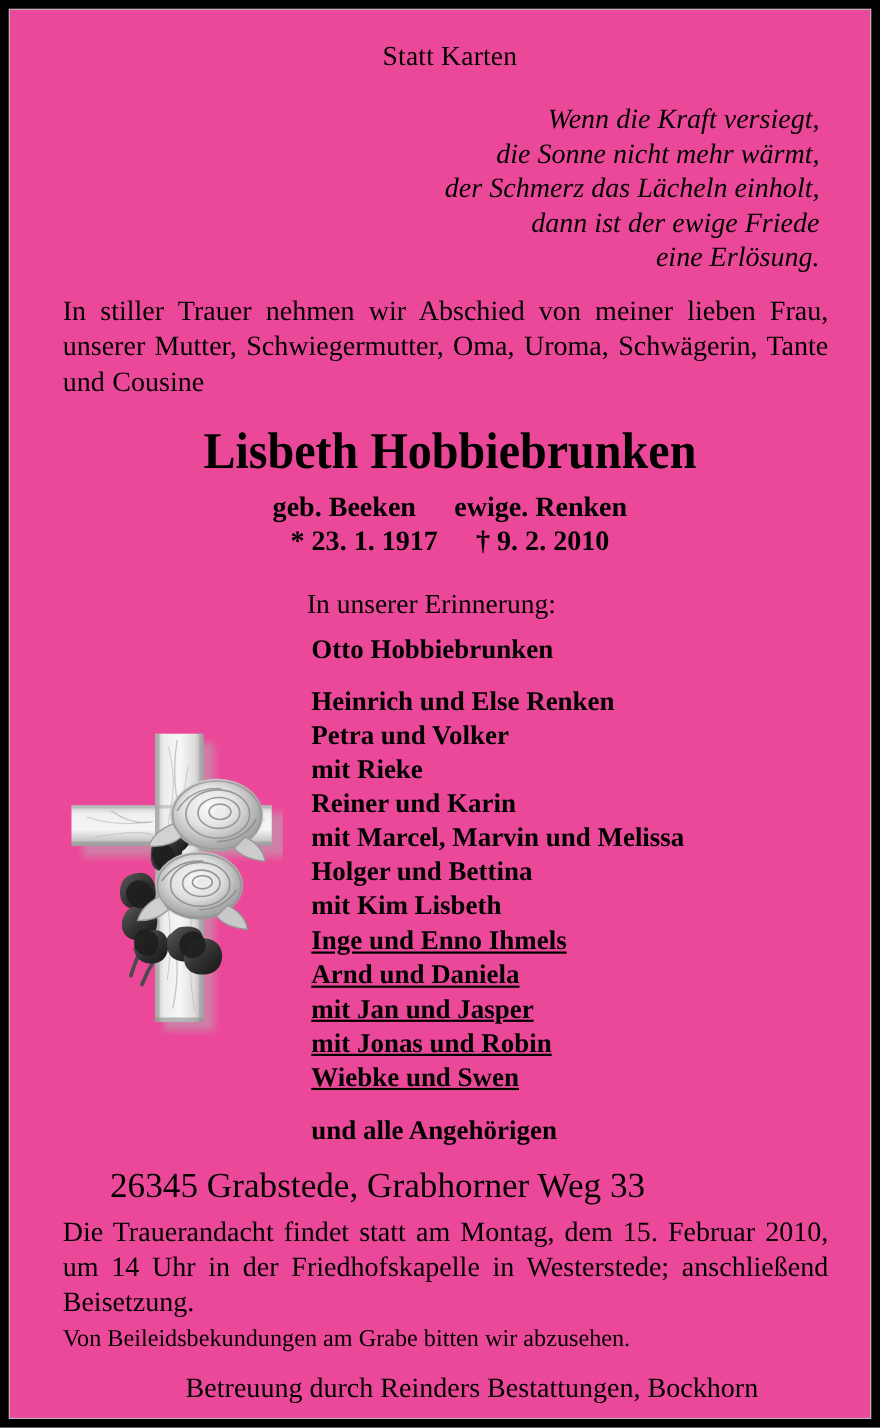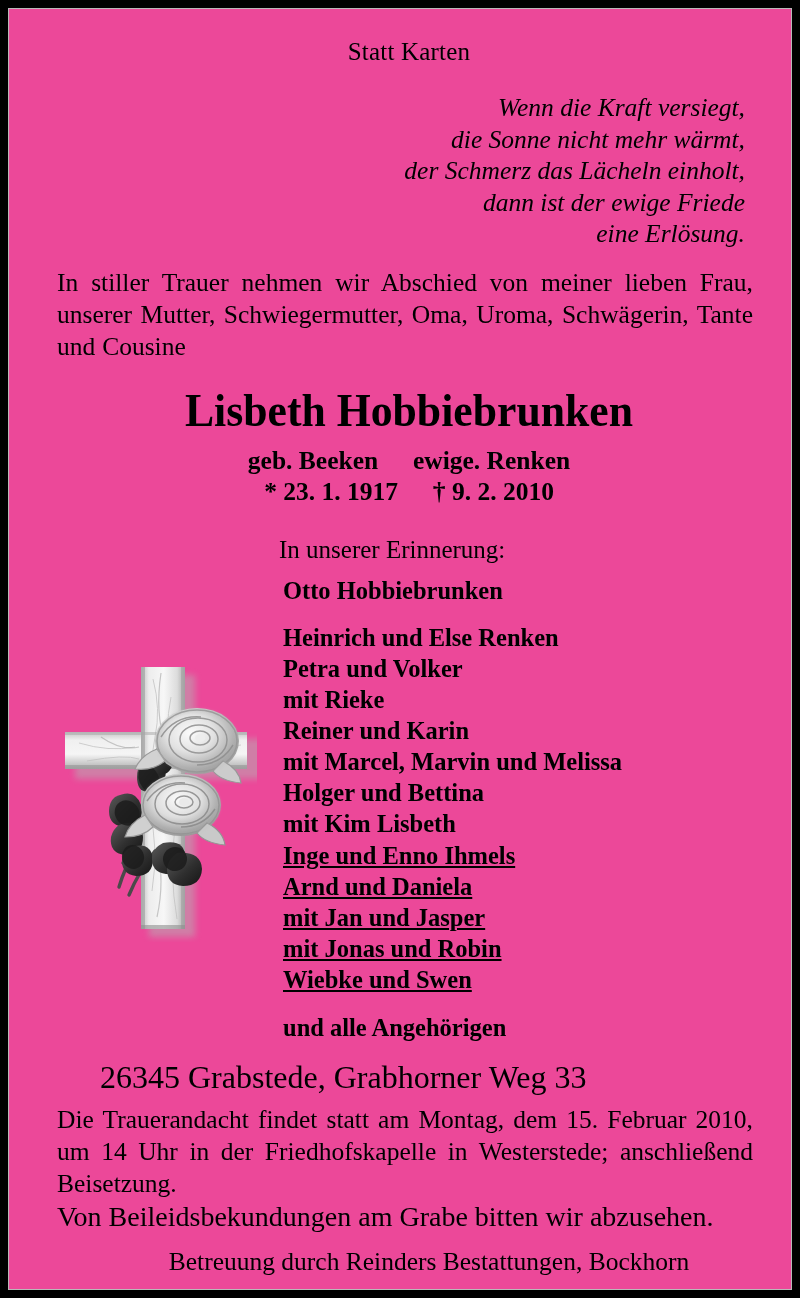--- a/index.html
+++ b/index.html
@@ -151,21 +151,21 @@
     width: 696px;
     text-align: justify;
     text-align-last: left;
     font-size: 25.5px;
     line-height: 32px;
   }
   #condolence-note {
     left: 48px;
     top: 1192px;
     width: 700px;
-    font-size: 28px;
+    font-size: 22px;
     line-height: 32px;
     white-space: nowrap;
   }
   #funeral-home {
     left: 0;
     top: 1237px;
     width: 800px;
     padding-left: 40px;
     box-sizing: border-box;
     text-align: center;

